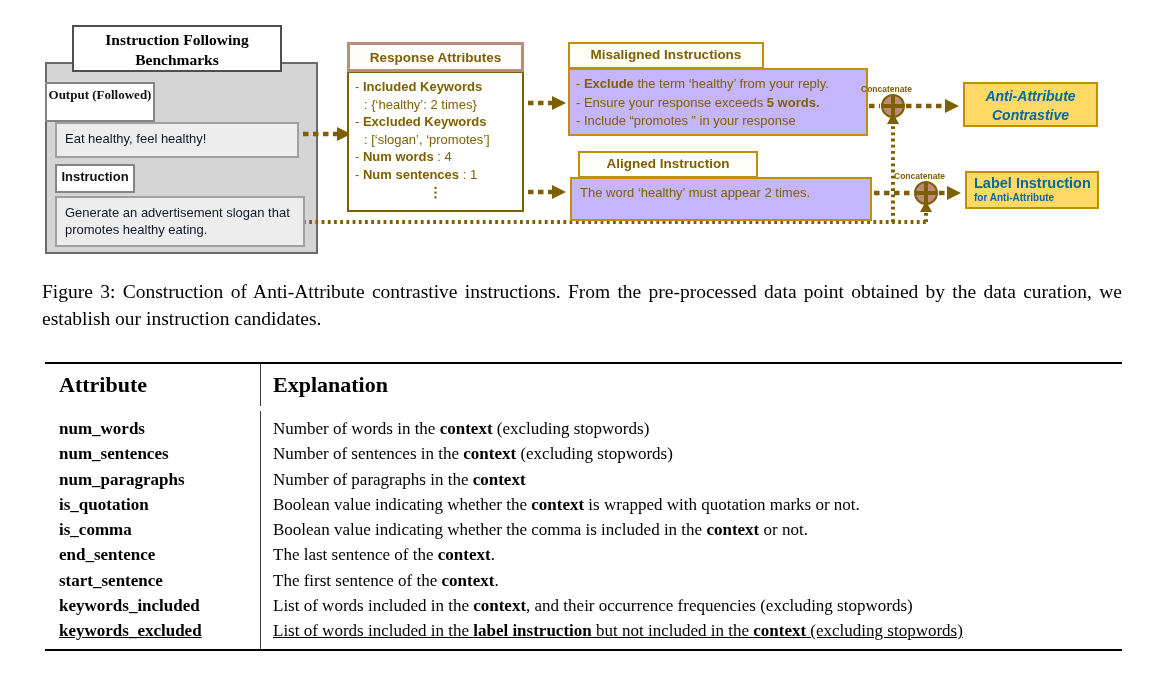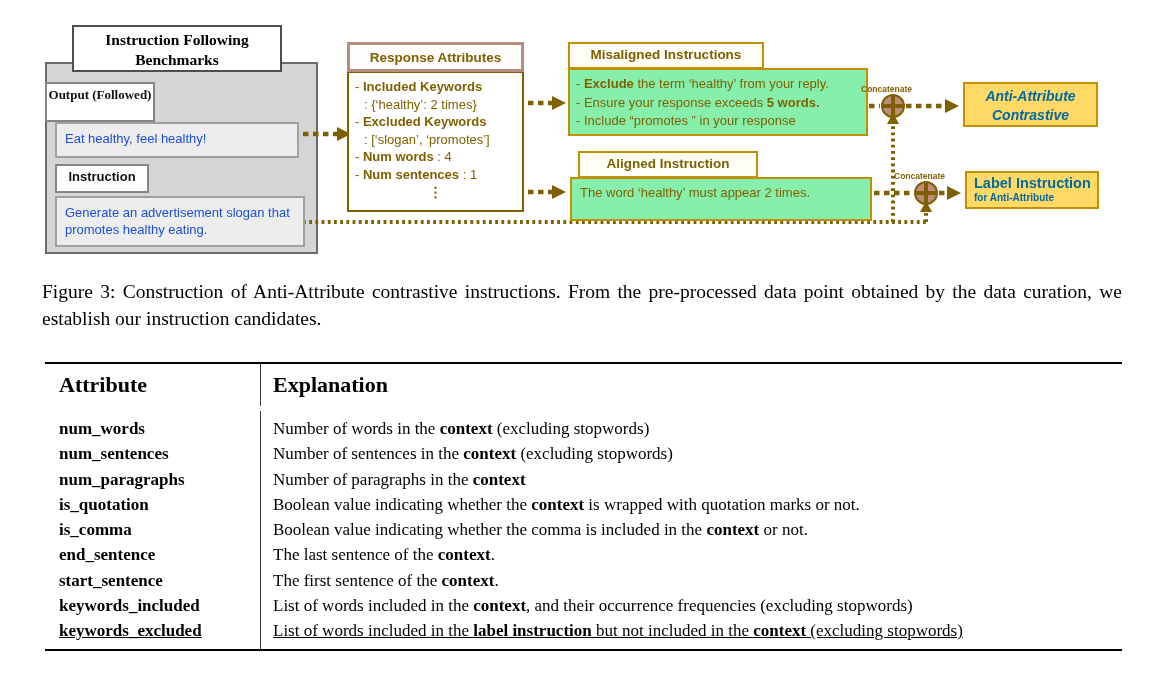--- a/index.html
+++ b/index.html
@@ -9,33 +9,33 @@
   
   #diagram{left:0;top:0;width:1163px;height:262px;}
   #flow-svg{position:absolute;left:0;top:0;z-index:1;pointer-events:none;}
 
   .bench-container{left:45px;top:62px;width:273px;height:192px;background:#d5d5d5;border:2px solid #6a6a6a;z-index:0;}
   .bench-title{left:72px;top:25px;width:210px;height:47px;background:#ffffff;border:2px solid #4e4e4e;
     font-family:"Liberation Serif",serif;font-weight:bold;font-size:15.5px;line-height:20px;
     text-align:center;padding-top:3px;z-index:2;}
   .mini-label{background:#ffffff;border:2px solid #858585;font-weight:bold;font-size:13px;
     text-align:center;z-index:2;line-height:16px;padding-top:3px;color:#111;}
-  .gray-box{background:#ededed;border:2px solid #a0a0a0;font-size:13px;color:#1d4ed8;
+  .gray-box{background:#ededed;border:2px solid #a0a0a0;font-size:13px;color:#0f172a;
     z-index:2;padding:6px 8px;line-height:17px;}
 
   .ra-header{left:347px;top:42px;width:177px;height:30px;background:#fffdfb;border:3px solid #b98d7e;
     color:#7f6000;font-weight:bold;font-size:13.5px;text-align:center;line-height:25px;z-index:3;}
   .ra-body{left:347px;top:71px;width:177px;height:141px;background:#ffffff;border:2.5px solid #7f6000;
     color:#7f6000;font-size:13px;z-index:2;padding:5px 5px 0 6px;line-height:17.5px;}
   .ra-line.indent{padding-left:9px;}
   .ra-ellipsis{text-align:center;font-weight:bold;font-size:14px;letter-spacing:1px;line-height:18px;}
 
   .gold-header{background:#fffef7;border:2.5px solid #bf9000;color:#7f6000;font-weight:bold;
     font-size:13.5px;text-align:center;z-index:3;line-height:22px;}
-  .cream-body{background:#86efac;border:2.5px solid #bf9000;color:#7f6000;font-size:13px;z-index:2;}
+  .cream-body{background:#c4b5fd;border:2.5px solid #bf9000;color:#7f6000;font-size:13px;z-index:2;}
   #misaligned-header{left:568px;top:42px;width:196px;height:27px;}
   #misaligned-body{left:568px;top:68px;width:300px;height:68px;padding:5px 6px;line-height:18.5px;}
   #aligned-header{left:578px;top:151px;width:180px;height:27px;}
   #aligned-body{left:570px;top:177px;width:302px;height:44px;line-height:27px;padding-left:8px;}
 
   .concat-circle{width:24px;height:24px;border-radius:50%;background:#bd8c7c;border:2px solid #7f6000;z-index:4;}
   .concat-circle::before{content:"";position:absolute;left:0;right:0;top:8px;height:4px;background:#7f6000;}
   .concat-circle::after{content:"";position:absolute;top:0;bottom:0;left:8px;width:4px;background:#7f6000;}
   #concat-circle-1{left:881px;top:94px;}
   #concat-circle-2{left:914px;top:181px;}
@@ -95,21 +95,21 @@
       <polygon points="947,186 961,193 947,200"></polygon>
       <polygon points="887,124 899,124 893,113"></polygon>
       <polygon points="920,212 932,212 926,201"></polygon>
     </g>
   </svg>
 
   <div class="abs bench-container"></div>
   <div class="abs bench-title">Instruction Following Benchmarks</div>
   <div class="abs mini-label" style="left:45px;top:82px;width:110px;height:40px;font-family:Liberation Serif, serif;">Output (Followed)</div>
   <div class="abs gray-box" style="left:55px;top:122px;width:244px;height:36px;">Eat healthy, feel healthy!</div>
-  <div class="abs mini-label" style="left:55px;top:164px;width:94px;height:29px;text-align:center;">Instruction</div>
+  <div class="abs mini-label" style="left:55px;top:164px;width:80px;height:29px;text-align:center;">Instruction</div>
   <div class="abs gray-box" style="left:55px;top:196px;width:250px;height:51px;">Generate an advertisement slogan that promotes healthy eating.</div>
 
   <div class="abs ra-header">Response Attributes</div>
   <div class="abs ra-body">
     <div>
         <div class="ra-line"><span>- </span><span style="font-weight: bold;">Included Keywords</span><span></span></div>
         <div class="ra-line indent"><span>: {‘healthy’: 2 times}</span></div>
         <div class="ra-line"><span>- </span><span style="font-weight: bold;">Excluded Keywords</span><span></span></div>
         <div class="ra-line indent"><span>: [‘slogan’, ‘promotes’]</span></div>
         <div class="ra-line"><span>- </span><span style="font-weight: bold;">Num words</span><span> : 4</span></div>

